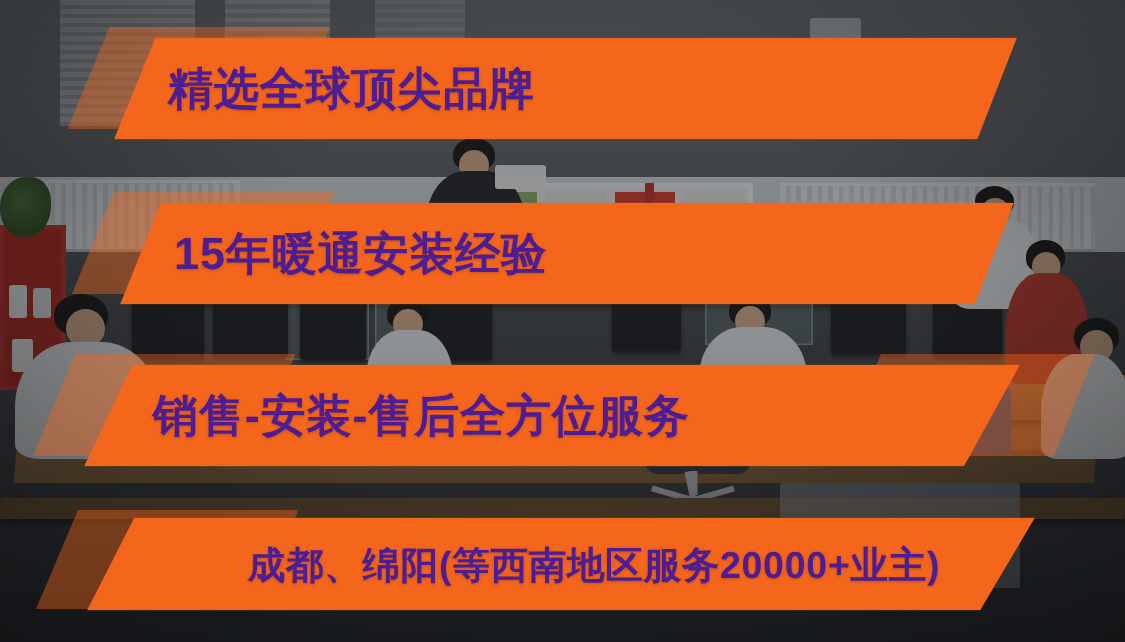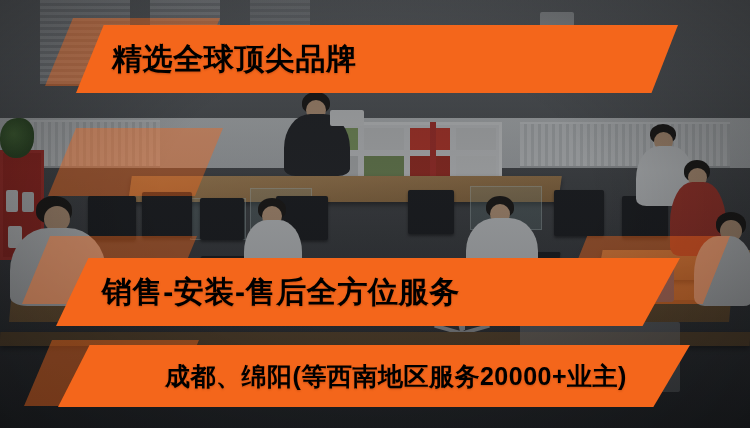--- a/index.html
+++ b/index.html
@@ -155,21 +155,21 @@
     position: absolute;
     background: #f4661b;
     display: flex;
     align-items: center;
   }
   .band-ghost {
     position: absolute;
     background: rgba(244,102,27,.42);
   }
   .band-text {
-    color: #000000;
+    color: #4c1d95;
     font-weight: 700;
     letter-spacing: .02em;
     white-space: nowrap;
     text-shadow: 0 1px 2px rgba(120,40,5,.35);
   }
 </style>
 </head>
 <body>
 
 <div id="stage">
@@ -277,22 +277,25 @@
   <div class="band-ghost" style="left:48px;top:128px;width:175px;height:68px;clip-path:polygon(16% 0,100% 0,84% 100%,0% 100%);"></div>
   <div class="band-ghost" style="left:22px;top:236px;width:175px;height:68px;clip-path:polygon(16% 0,100% 0,84% 100%,0% 100%);"></div>
   <div class="band-ghost" style="left:24px;top:340px;width:175px;height:66px;clip-path:polygon(16% 0,100% 0,84% 100%,0% 100%);"></div>
 
   <div class="band-ghost" style="left:560px;top:236px;width:170px;height:68px;clip-path:polygon(16% 0,100% 0,84% 100%,0% 100%);"></div>
 
   <div class="band" style="left:76px;top:25px;width:602px;height:68px;clip-path:polygon(4.6% 0,100% 0,95.6% 100%,0% 100%);">
     <span class="band-text" style="margin-left:36px;font-size:30px;">精选全球顶尖品牌</span>
   </div>
 
-
-  <div class="band" style="left:56px;top:258px;width:624px;height:68px;clip-path:polygon(5.2% 0,100% 0,94.0% 100%,0% 100%);">
+  <div class="band" style="left:80px;top:135px;width:596px;height:68px;clip-path:polygon(4.6% 0,100% 0,95.6% 100%,0% 100%);">
+    <span class="band-text" style="margin-left:36px;font-size:30px;">15年暖通安装经验</span>
+  </div>
+
+  <div class="band" style="left:56px;top:243px;width:624px;height:68px;clip-path:polygon(5.2% 0,100% 0,94.0% 100%,0% 100%);">
     <span class="band-text" style="margin-left:46px;font-size:30px;">销售-安装-售后全方位服务</span>
   </div>
 
   <div class="band" style="left:58px;top:345px;width:632px;height:62px;clip-path:polygon(5.0% 0,100% 0,94.2% 100%,0% 100%);justify-content:center;">
     <span class="band-text" style="margin-left:44px;font-size:25px;">成都、绵阳(等西南地区服务20000+业主)</span>
   </div>
 
 </div>
 
 </body></html>

